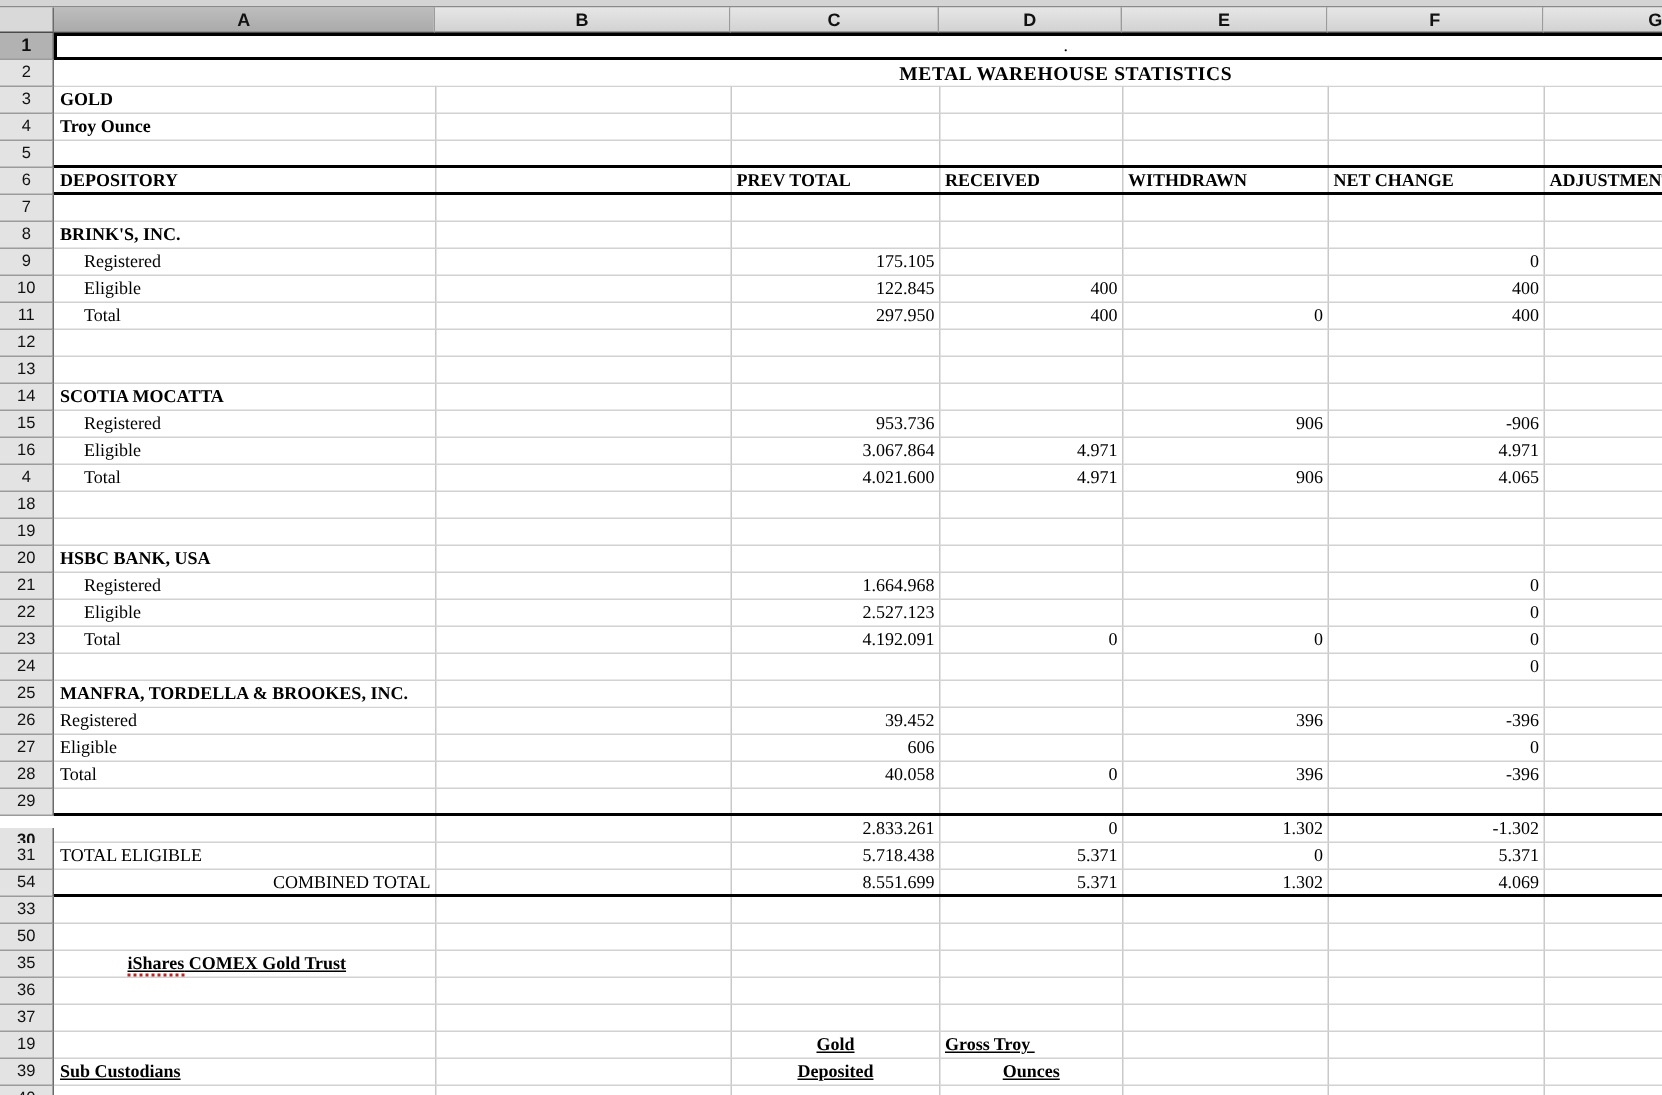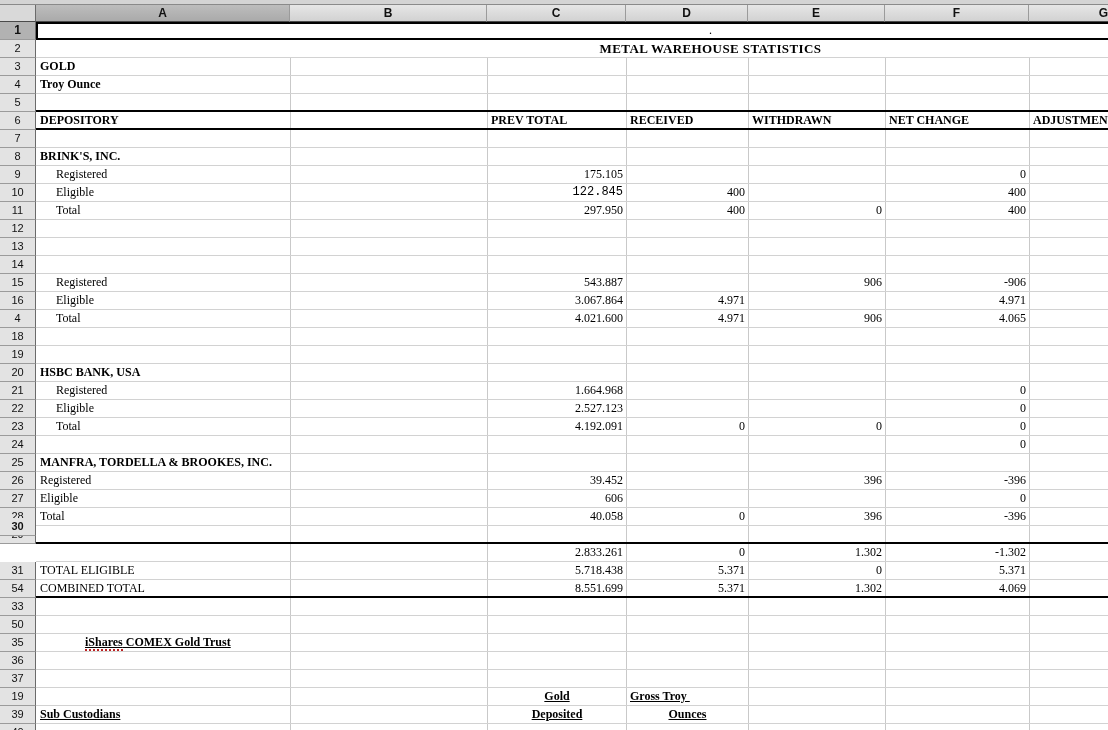--- a/index.html
+++ b/index.html
@@ -86,21 +86,21 @@
     <div class="rowhdr" style="top: 364px;">20</div>
     <div class="rowhdr" style="top: 382px;">21</div>
     <div class="rowhdr" style="top: 400px;">22</div>
     <div class="rowhdr" style="top: 418px;">23</div>
     <div class="rowhdr" style="top: 436px;">24</div>
     <div class="rowhdr" style="top: 454px;">25</div>
     <div class="rowhdr" style="top: 472px;">26</div>
     <div class="rowhdr" style="top: 490px;">27</div>
     <div class="rowhdr" style="top: 508px;">28</div>
     <div class="rowhdr" style="top: 526px;">29</div>
-    <div class="rowhdr" style="top: 518px; font-weight: bold;">30</div>
+    <div class="rowhdr" style="top: 552px; font-weight: bold;">30</div>
     <div class="rowhdr" style="top: 562px;">31</div>
     <div class="rowhdr" style="top: 580px;">54</div>
     <div class="rowhdr" style="top: 598px;">33</div>
     <div class="rowhdr" style="top: 616px;">50</div>
     <div class="rowhdr" style="top: 634px;">35</div>
     <div class="rowhdr" style="top: 652px;">36</div>
     <div class="rowhdr" style="top: 670px;">37</div>
     <div class="rowhdr" style="top: 688px;">19</div>
     <div class="rowhdr" style="top: 706px;">39</div>
     <div class="rowhdr" style="top: 724px;">40</div>
@@ -160,30 +160,31 @@
     <div class="cell b" style="left: 488px; top: 112px; width: 138px;">PREV TOTAL</div>
     <div class="cell b" style="left: 627px; top: 112px; width: 121px;">RECEIVED</div>
     <div class="cell b" style="left: 749px; top: 112px; width: 136px;">WITHDRAWN</div>
     <div class="cell b" style="left: 886px; top: 112px; width: 143px;">NET CHANGE</div>
     <div class="cell b clip" style="left: 1030px; top: 112px; width: 149px;">ADJUSTMENT</div>
     <div class="cell b" style="left: 37px; top: 148px; width: 253px;">BRINK'S, INC.</div>
     <div class="cell ind" style="left: 37px; top: 166px; width: 253px;">Registered</div>
     <div class="cell num" style="left: 488px; top: 166px; width: 138px;">175.105</div>
     <div class="cell num" style="left: 886px; top: 166px; width: 143px;">0</div>
     <div class="cell ind" style="left: 37px; top: 184px; width: 253px;">Eligible</div>
-    <div class="cell num" style="left: 488px; top: 184px; width: 138px; font-family: Liberation Mono, monospace;">122.845</div>
+    <div class="cell num" style="left: 488px; top: 184px; width: 138px;">122.845</div>
     <div class="cell num" style="left: 627px; top: 184px; width: 121px;">400</div>
     <div class="cell num" style="left: 886px; top: 184px; width: 143px;">400</div>
     <div class="cell ind" style="left: 37px; top: 202px; width: 253px;">Total</div>
     <div class="cell num" style="left: 488px; top: 202px; width: 138px;">297.950</div>
     <div class="cell num" style="left: 627px; top: 202px; width: 121px;">400</div>
     <div class="cell num" style="left: 749px; top: 202px; width: 136px;">0</div>
     <div class="cell num" style="left: 886px; top: 202px; width: 143px;">400</div>
+    <div class="cell b" style="left: 37px; top: 256px; width: 253px;">SCOTIA MOCATTA</div>
     <div class="cell ind" style="left: 37px; top: 274px; width: 253px;">Registered</div>
-    <div class="cell num" style="left: 488px; top: 274px; width: 138px;">543.887</div>
+    <div class="cell num" style="left: 488px; top: 274px; width: 138px;">953.736</div>
     <div class="cell num" style="left: 749px; top: 274px; width: 136px;">906</div>
     <div class="cell num" style="left: 886px; top: 274px; width: 143px;">-906</div>
     <div class="cell ind" style="left: 37px; top: 292px; width: 253px;">Eligible</div>
     <div class="cell num" style="left: 488px; top: 292px; width: 138px;">3.067.864</div>
     <div class="cell num" style="left: 627px; top: 292px; width: 121px;">4.971</div>
     <div class="cell num" style="left: 886px; top: 292px; width: 143px;">4.971</div>
     <div class="cell ind" style="left: 37px; top: 310px; width: 253px;">Total</div>
     <div class="cell num" style="left: 488px; top: 310px; width: 138px;">4.021.600</div>
     <div class="cell num" style="left: 627px; top: 310px; width: 121px;">4.971</div>
     <div class="cell num" style="left: 749px; top: 310px; width: 136px;">906</div>
@@ -216,21 +217,21 @@
     <div class="cell num" style="left: 886px; top: 508px; width: 143px;">-396</div>
     <div class="cell num" style="left: 488px; top: 544px; width: 138px;">2.833.261</div>
     <div class="cell num" style="left: 627px; top: 544px; width: 121px;">0</div>
     <div class="cell num" style="left: 749px; top: 544px; width: 136px;">1.302</div>
     <div class="cell num" style="left: 886px; top: 544px; width: 143px;">-1.302</div>
     <div class="cell " style="left: 37px; top: 562px; width: 253px;">TOTAL ELIGIBLE</div>
     <div class="cell num" style="left: 488px; top: 562px; width: 138px;">5.718.438</div>
     <div class="cell num" style="left: 627px; top: 562px; width: 121px;">5.371</div>
     <div class="cell num" style="left: 749px; top: 562px; width: 136px;">0</div>
     <div class="cell num" style="left: 886px; top: 562px; width: 143px;">5.371</div>
-    <div class="cell " style="left: 37px; top: 580px; width: 253px;">COMBINED TOTAL</div>
+    <div class="cell " style="left: 37px; top: 580px; width: 253px; text-align: right;">COMBINED TOTAL</div>
     <div class="cell num" style="left: 488px; top: 580px; width: 138px;">8.551.699</div>
     <div class="cell num" style="left: 627px; top: 580px; width: 121px;">5.371</div>
     <div class="cell num" style="left: 749px; top: 580px; width: 136px;">1.302</div>
     <div class="cell num" style="left: 886px; top: 580px; width: 143px;">4.069</div>
     <div class="cell b ul" style="left: 37px; top: 634px; width: 253px; padding-left: 48px;"><span class="spellword">iShares</span> COMEX Gold Trust</div>
     <div class="cell b ctr ul" style="left: 488px; top: 688px; width: 138px;">Gold</div>
     <div class="cell b ul" style="left: 627px; top: 688px; width: 121px;">Gross Troy </div>
     <div class="cell b ul" style="left: 37px; top: 706px; width: 253px;">Sub Custodians</div>
     <div class="cell b ctr ul" style="left: 488px; top: 706px; width: 138px;">Deposited</div>
     <div class="cell b ctr ul" style="left: 627px; top: 706px; width: 121px;">Ounces</div>

